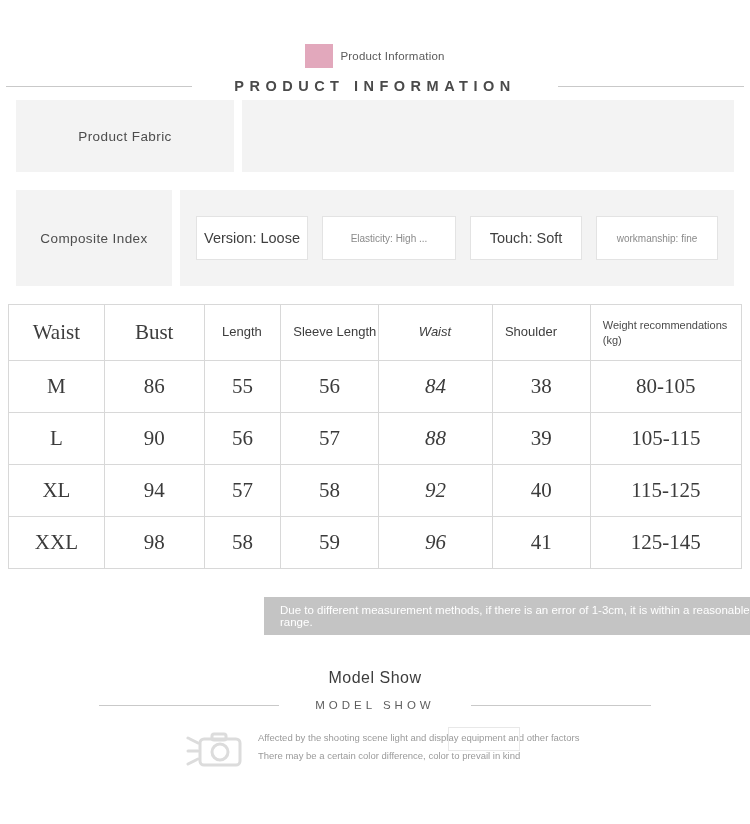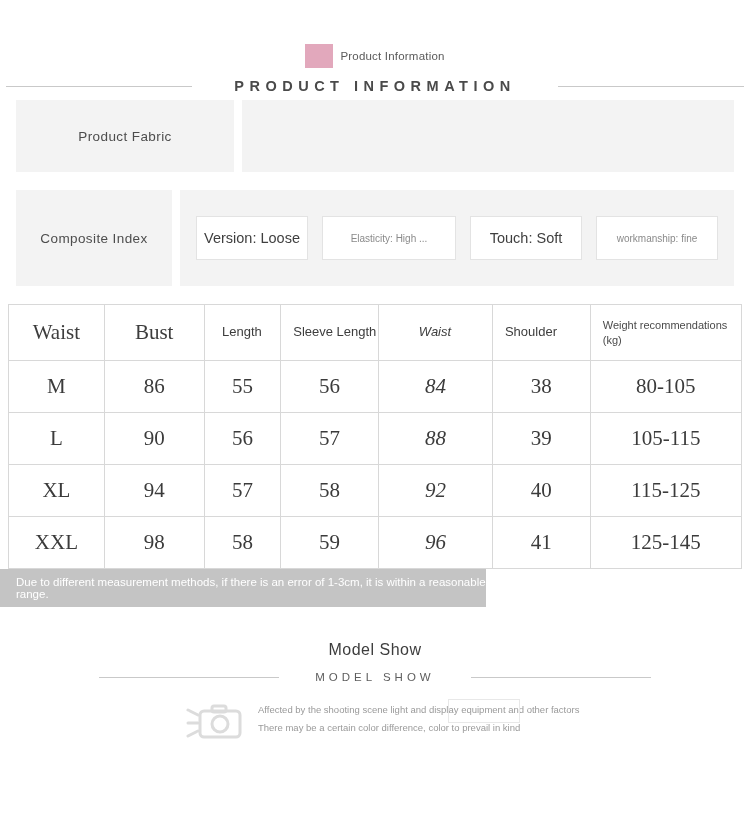--- a/index.html
+++ b/index.html
@@ -158,21 +158,22 @@
   .col-2 { width: 99px; }
   .col-3 { width: 76px; }
   .col-4 { width: 97px; }
   .col-5 { width: 113px; font-style: italic; }
   .col-6 { width: 97px; }
   .col-7 { width: 150px; }
 
   
   .note-wrap {
     display: flex;
-    justify-content: flex-start;
+    justify-content: flex-end;
+    margin-top: 28px;
   }
   .note-bar {
     width: 486px;
     height: 38px;
     background: #c4c4c4;
     display: flex;
     align-items: center;
     padding-left: 16px;
     color: #ffffff;
     font-size: 11.5px;

